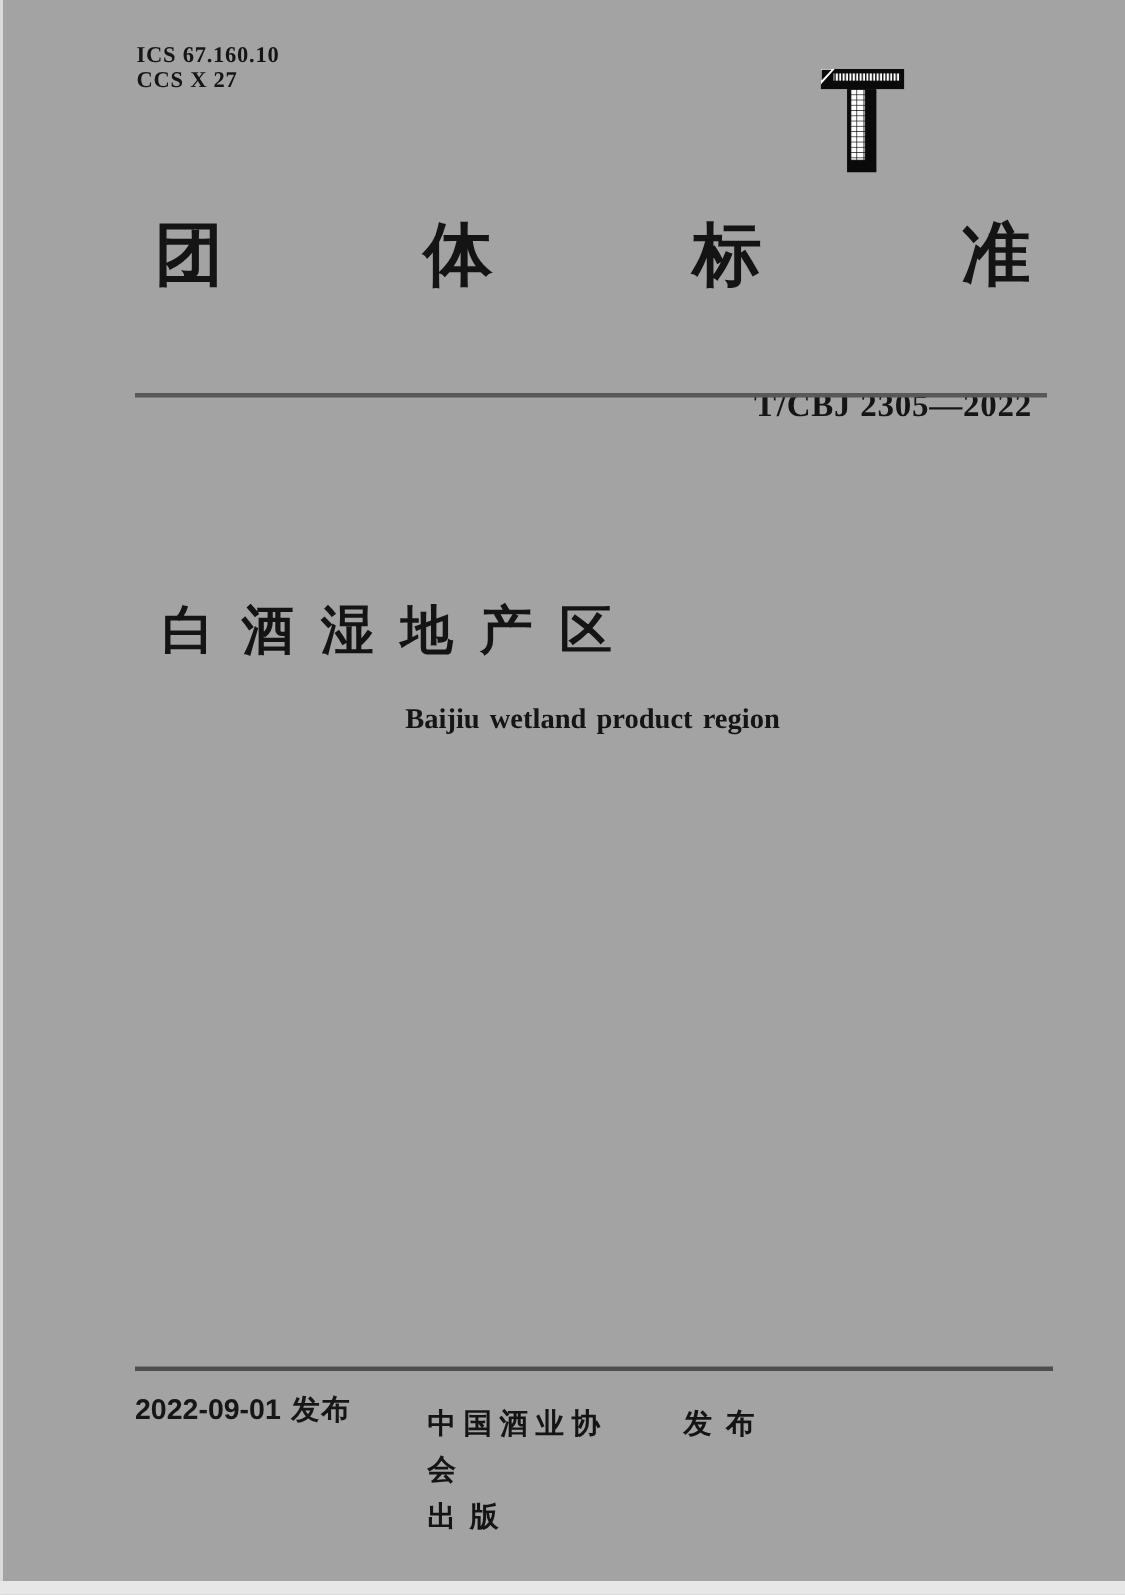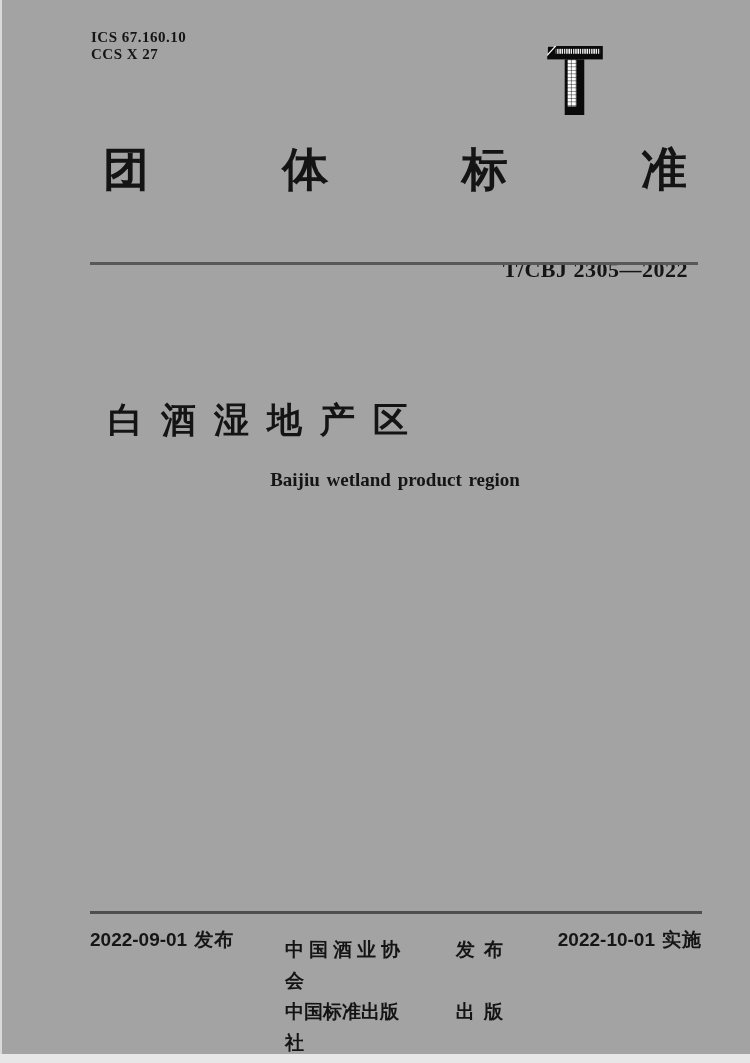--- a/index.html
+++ b/index.html
@@ -103,32 +103,28 @@
 
   <div class="rule rule1"></div>
 
   <div class="title-cn">白酒湿地产区</div>
   <div class="title-en">Baijiu wetland product region</div>
 
   <div class="dates">
     <div class="date-left">
       <span>2022-09-01</span><span class="date-label">发布</span>
     </div>
-    <div class="date-right">
-      <span>2022-10-01</span><span class="date-label">实施</span>
-    </div>
   </div>
 
   <div class="rule rule2"></div>
 
   <div class="publishers">
     <div class="pub-inner">
       <div class="pub-row">
         <span class="org">中国酒业协会</span>
         <span class="act">发 布</span>
       </div>
       <div class="pub-row">
-        <span class="org">中国标准出版社</span>
         <span class="act">出 版</span>
       </div>
     </div>
   </div>
 </div>
 
 </body></html>

